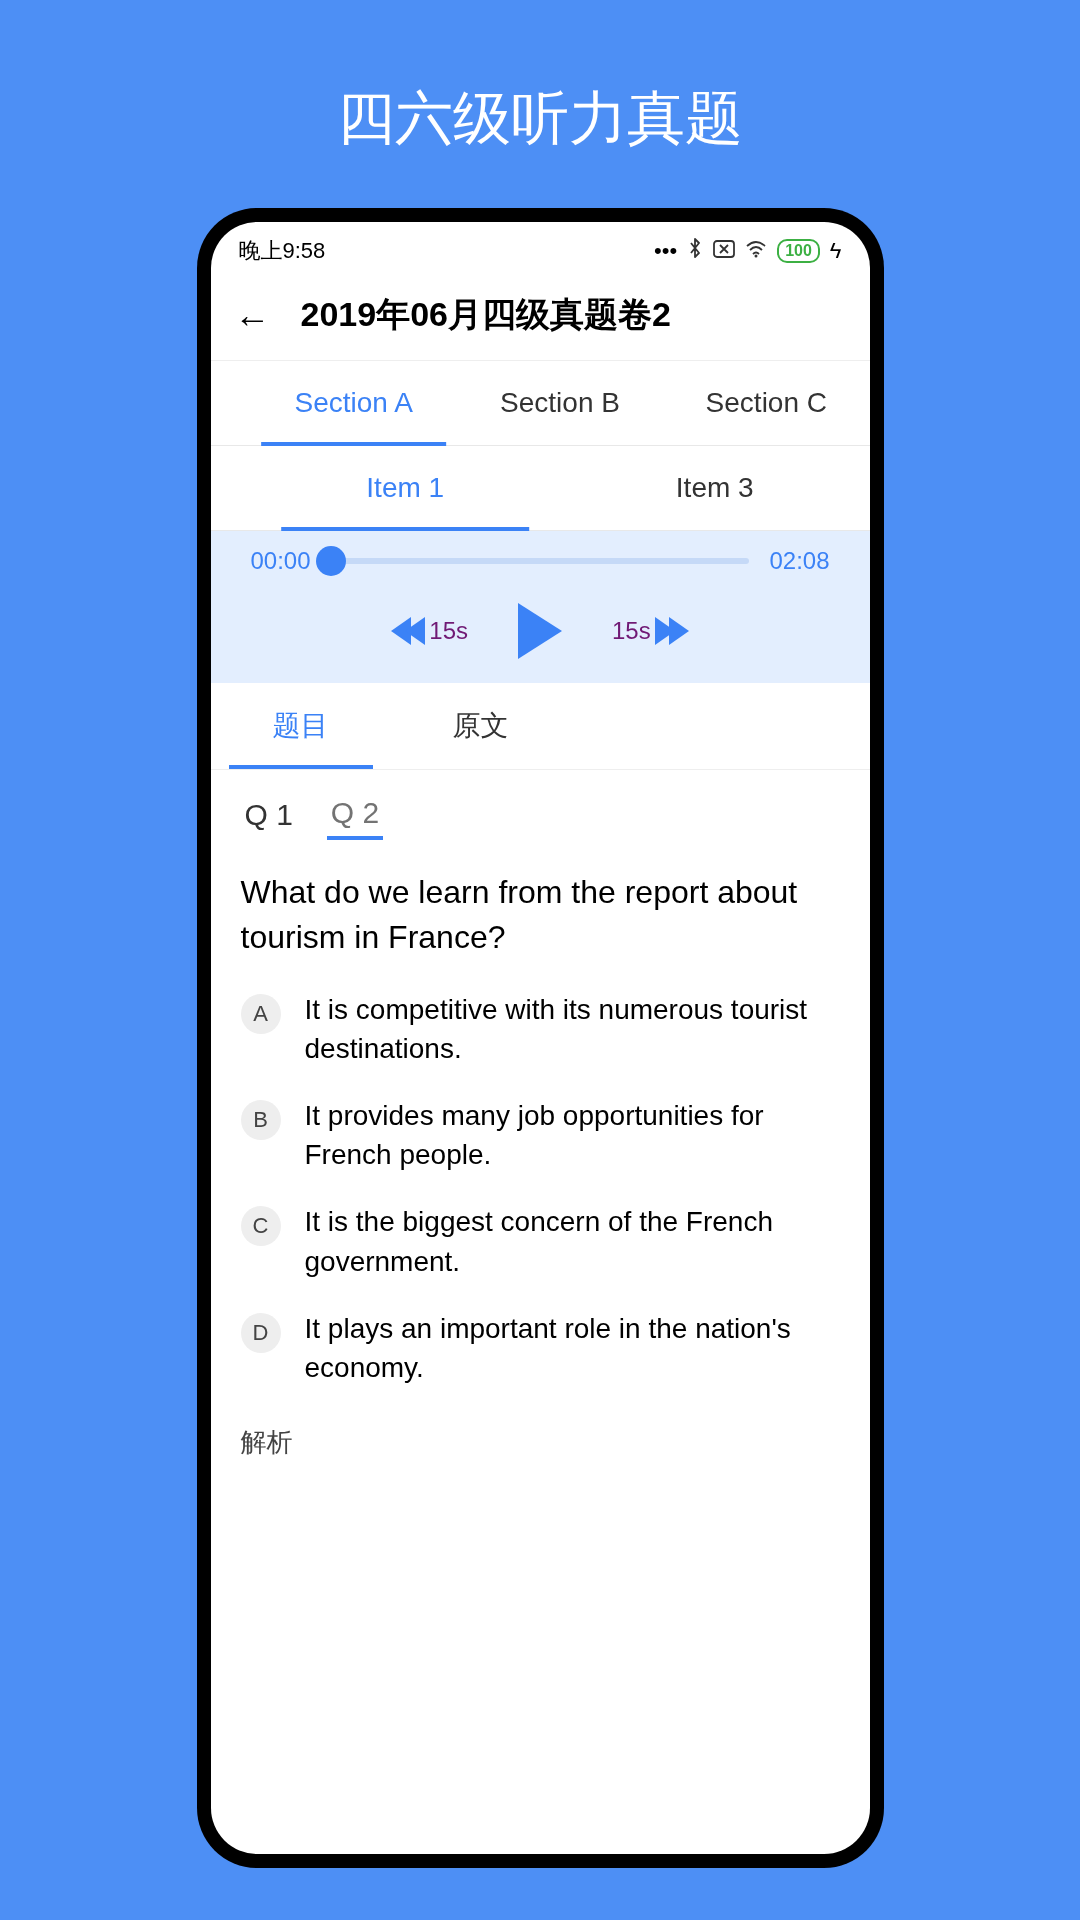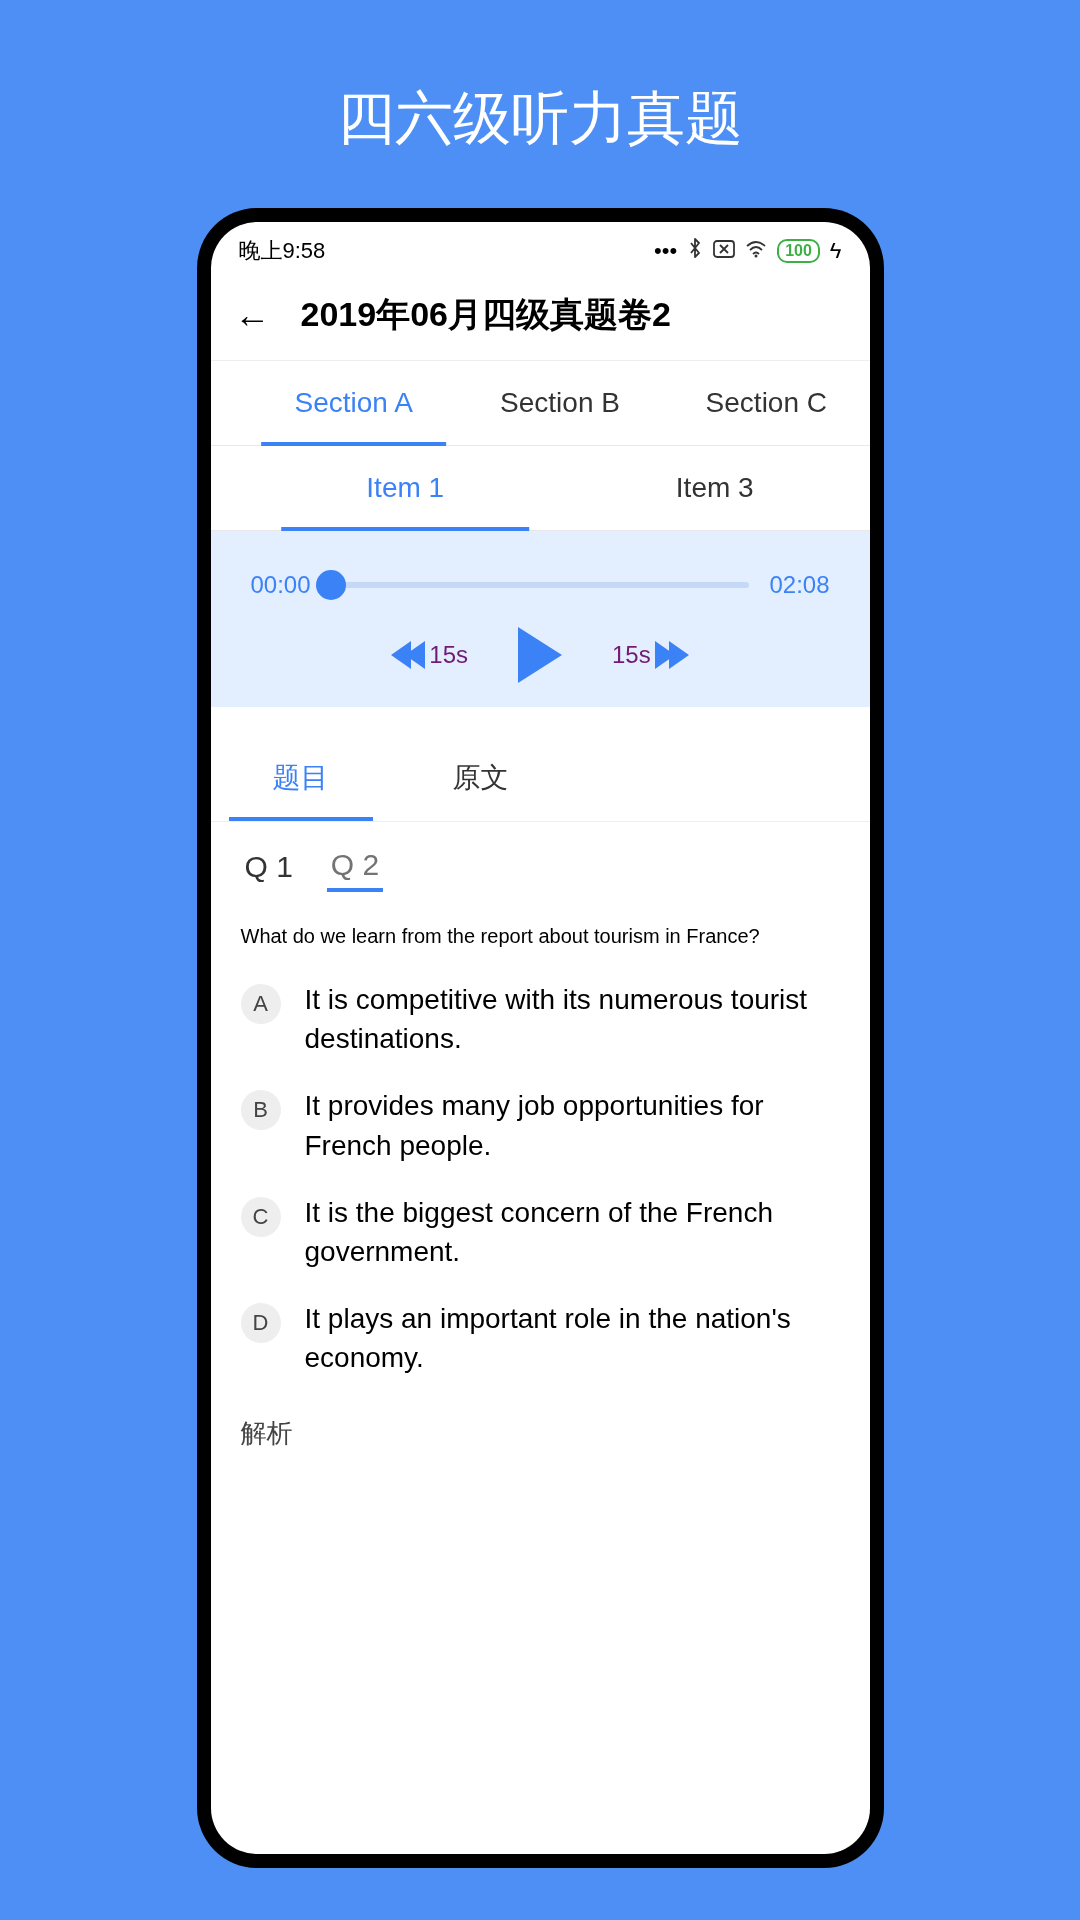--- a/index.html
+++ b/index.html
@@ -96,21 +96,21 @@
   bottom: -1px;
   left: 50%;
   transform: translateX(-50%);
   width: 90%;
   height: 4px;
   background: #3b82f6;
 }
 .sub-tab-row-narrow .tab.active::after { width: 80%; }
 .audio-player {
   background: #e3eefe;
-  padding: 40px 40px 24px;
+  padding: 16px 40px 24px;
 }
 .progress-row {
   display: flex;
   align-items: center;
   gap: 20px;
 }
 .time-label {
   color: #3b82f6;
   font-size: 24px;
 }
@@ -156,21 +156,20 @@
 .tri-left { border-right: 20px solid #3b82f6; margin-right: -6px; }
 .tri-right { border-left: 20px solid #3b82f6; margin-left: -6px; }
 .play-button {
   width: 0; height: 0;
   border-top: 28px solid transparent;
   border-bottom: 28px solid transparent;
   border-left: 44px solid #3b82f6;
 }
 .content-tab-row {
   display: flex;
-  margin-top: 28px;
 }
 .content-tab {
   width: 180px;
   text-align: center;
   padding: 24px 0;
   font-size: 28px;
   color: #333;
   position: relative;
 }
 .content-tab.active { color: #3b82f6; }
@@ -193,21 +192,21 @@
 .q-tab {
   font-size: 30px;
   padding: 6px 4px;
   color: #333;
 }
 .q-tab.active {
   color: #737373;
   border-bottom: 4px solid #3b82f6;
 }
 .question-text {
-  font-size: 20px;
+  font-size: 32px;
   line-height: 1.4;
   margin-bottom: 30px;
 }
 .option-row {
   display: flex;
   align-items: flex-start;
   gap: 24px;
   margin-bottom: 28px;
 }
 .option-badge {

